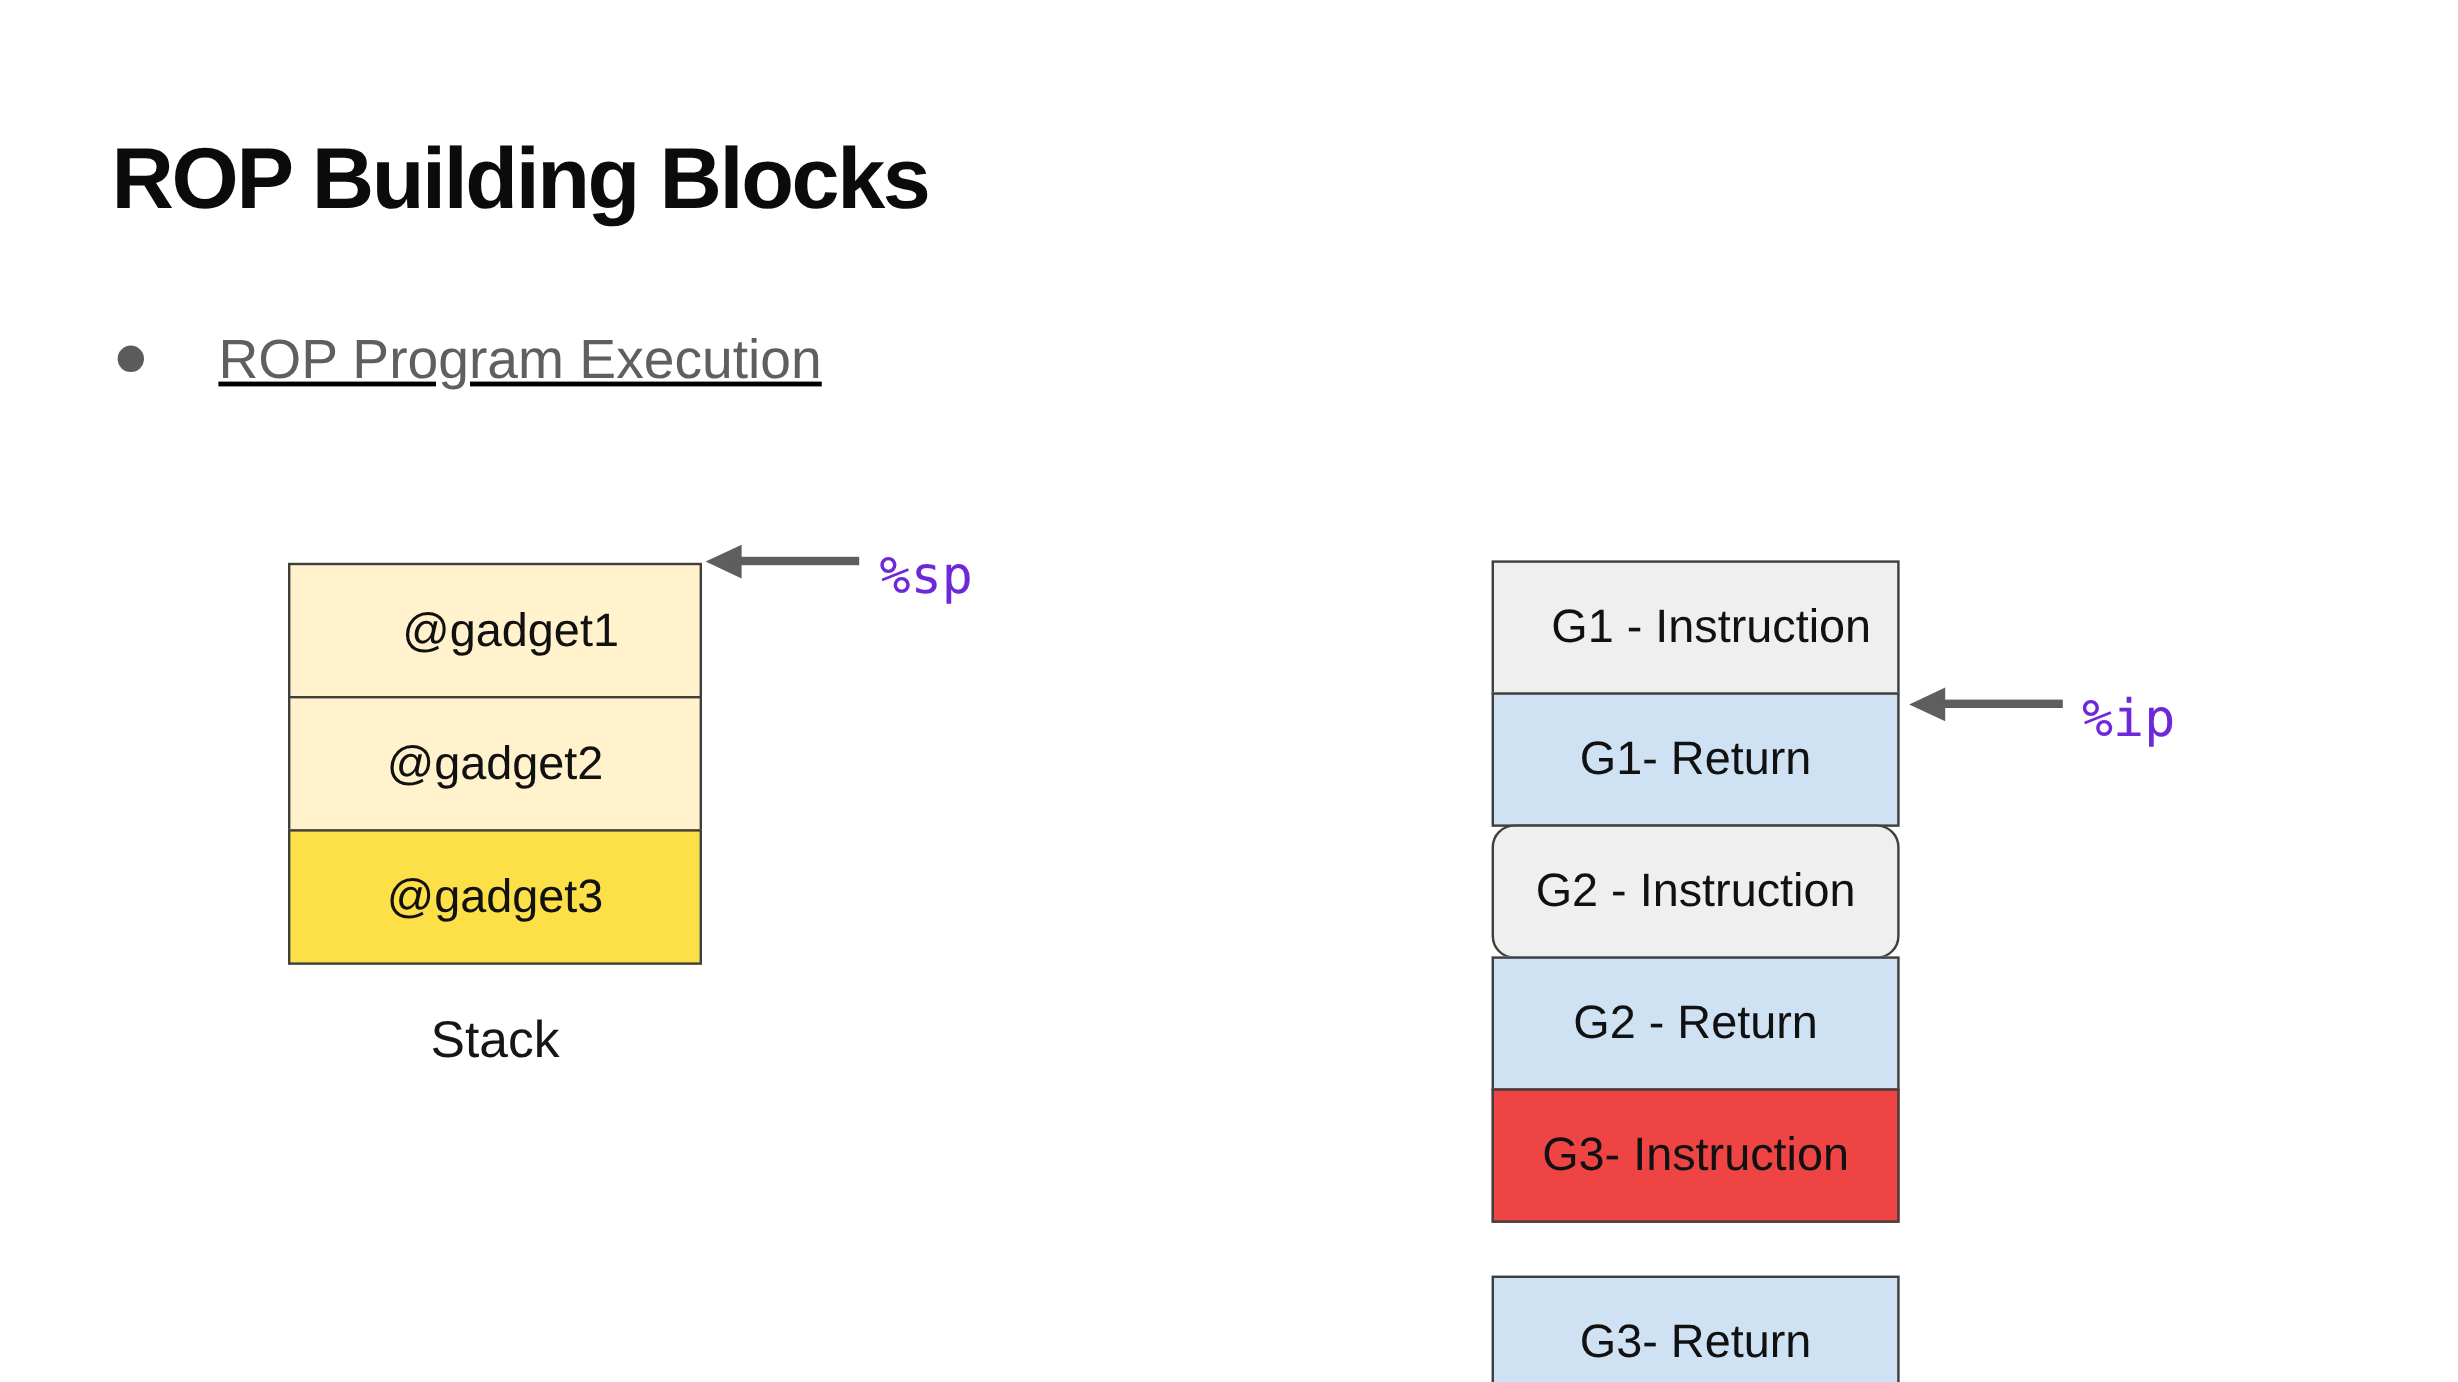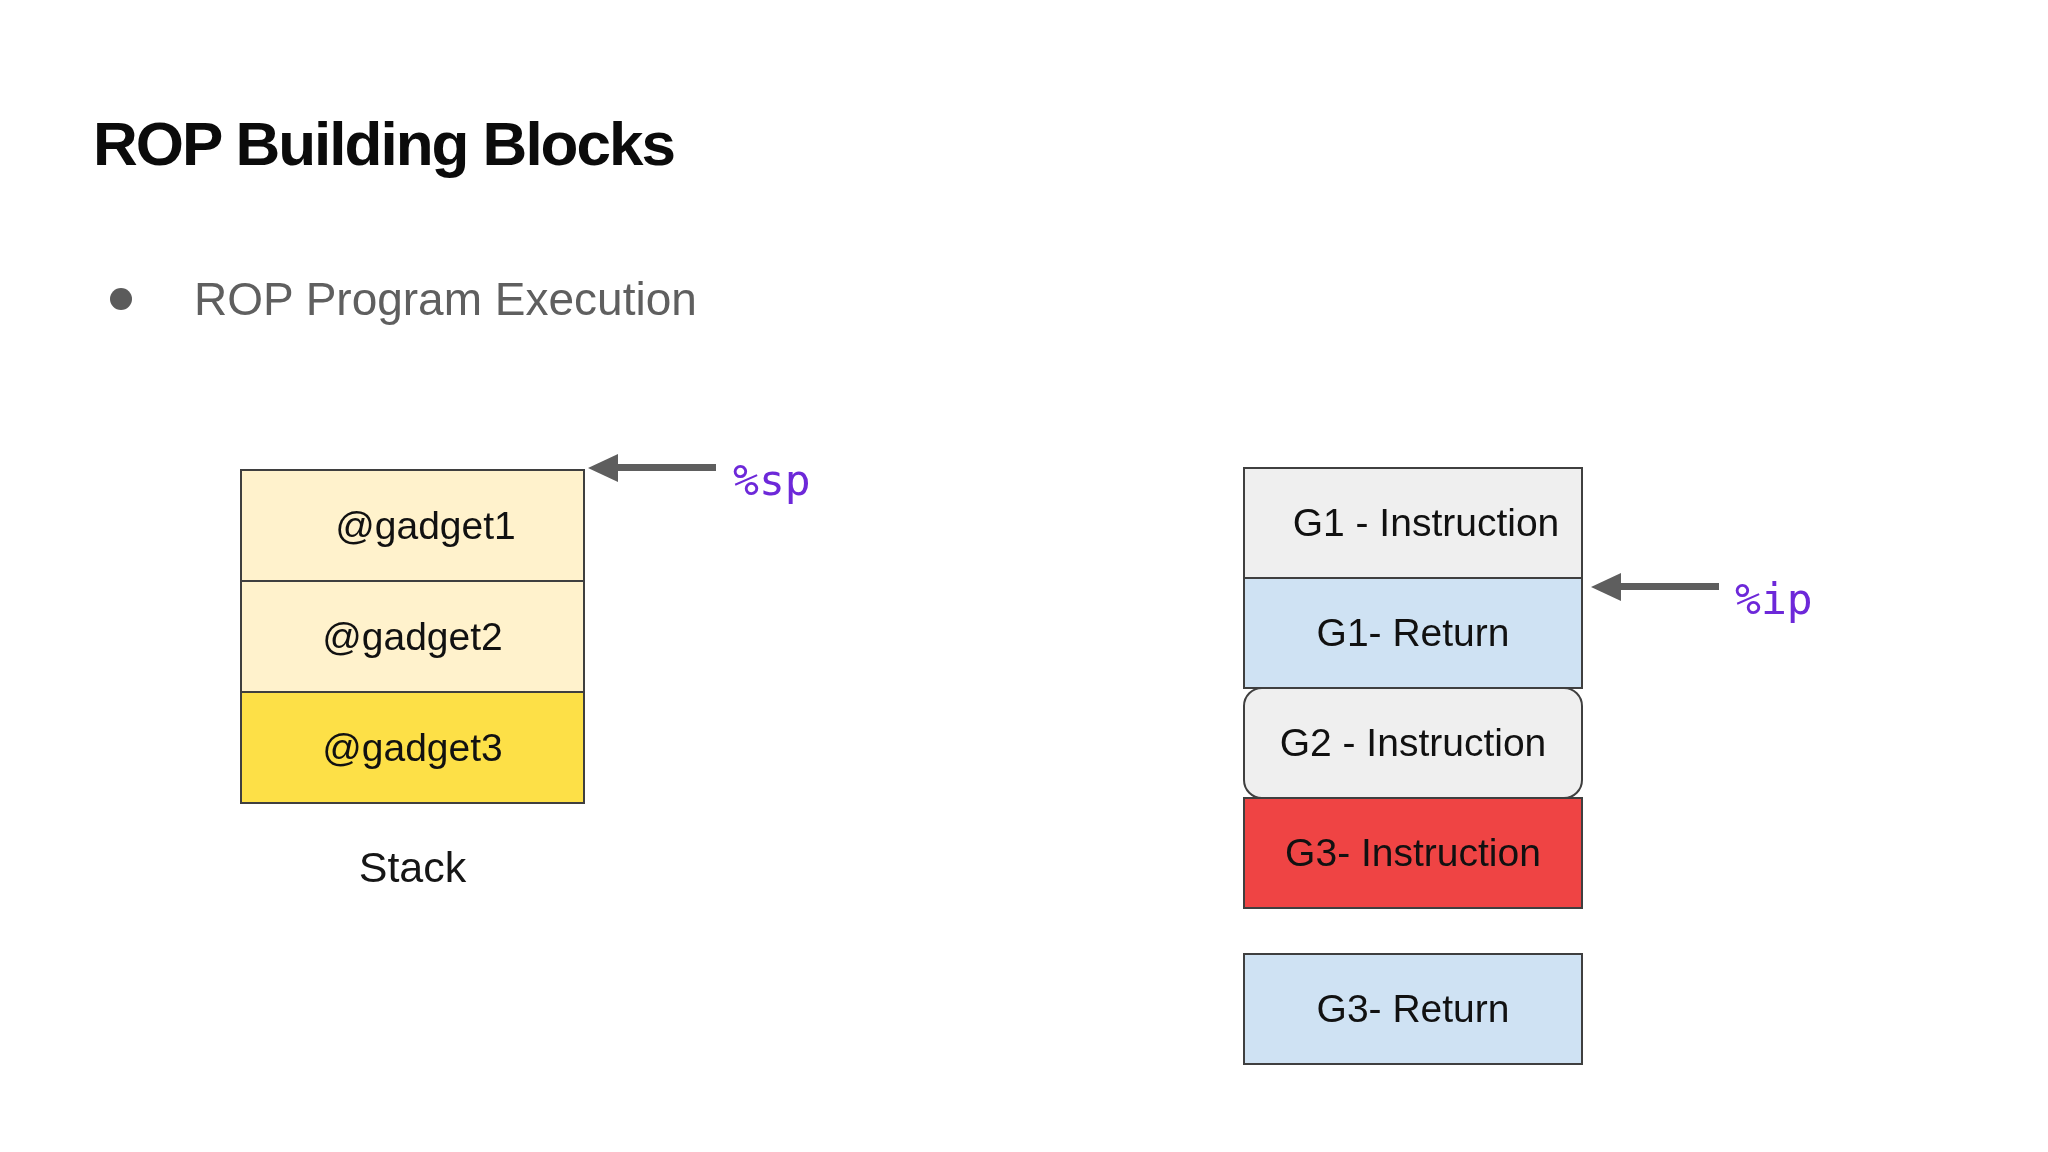--- a/index.html
+++ b/index.html
@@ -5,24 +5,24 @@
   html,body{margin:0;padding:0;}
   body{
     width:2048px;height:1152px;position:relative;background:#ffffff;
     font-family:"Liberation Sans", sans-serif;overflow:hidden;
   }
   .abs{position:absolute;}
 
   
   .slide-title{
     left:93px;top:108px;
-    font-size:62px;font-weight:bold;letter-spacing:-2px;
+    font-size:72px;font-weight:bold;letter-spacing:-2px;
     color:#0b0b0b;white-space:nowrap;
   }
-  .bullet-row{left:110px;top:272px;display:flex;align-items:center;}
+  .bullet-row{left:98px;top:272px;display:flex;align-items:center;text-decoration:underline;}
   .bullet-dot{
     width:22px;height:22px;border-radius:50%;background:#5b5b5b;
     margin-right:62px;flex:0 0 auto;
   }
   .bullet-text{font-size:46px;color:#5f5f5f;white-space:nowrap;}
 
   
   .cell{
     box-sizing:border-box;border:2px solid #3f3f3f;margin-top:-2px;
     display:flex;align-items:center;justify-content:center;
@@ -72,19 +72,20 @@
 <div class="abs stack-caption">Stack</div>
 
 <div class="abs arrow-head" style="left:588px;top:454px;"></div>
 <div class="abs arrow-line" style="left:612px;top:464px;width:104px;"></div>
 <div class="abs mono-label" style="left:733px;top:455px;">%sp</div>
 
 <div class="abs chain-box">
   <div class="cell" style="background: rgb(239, 239, 239);">G1 - Instruction</div>
   <div class="cell" style="background: rgb(207, 226, 243);">G1- Return</div>
   <div class="cell" style="background: rgb(239, 239, 239); border-radius: 19px;">G2 - Instruction</div>
+  <div class="cell" style="background: rgb(207, 226, 243);">G2 - Return</div>
   <div class="cell" style="background: #ef4444;">G3- Instruction</div>
   <div class="cell" style="background: rgb(207, 226, 243); margin-top: 44px;">G3- Return</div>
 </div>
 
 <div class="abs arrow-head" style="left:1591px;top:573px;"></div>
 <div class="abs arrow-line" style="left:1615px;top:583px;width:104px;"></div>
 <div class="abs mono-label" style="left:1735px;top:574px;">%ip</div>
 
 </body></html>

